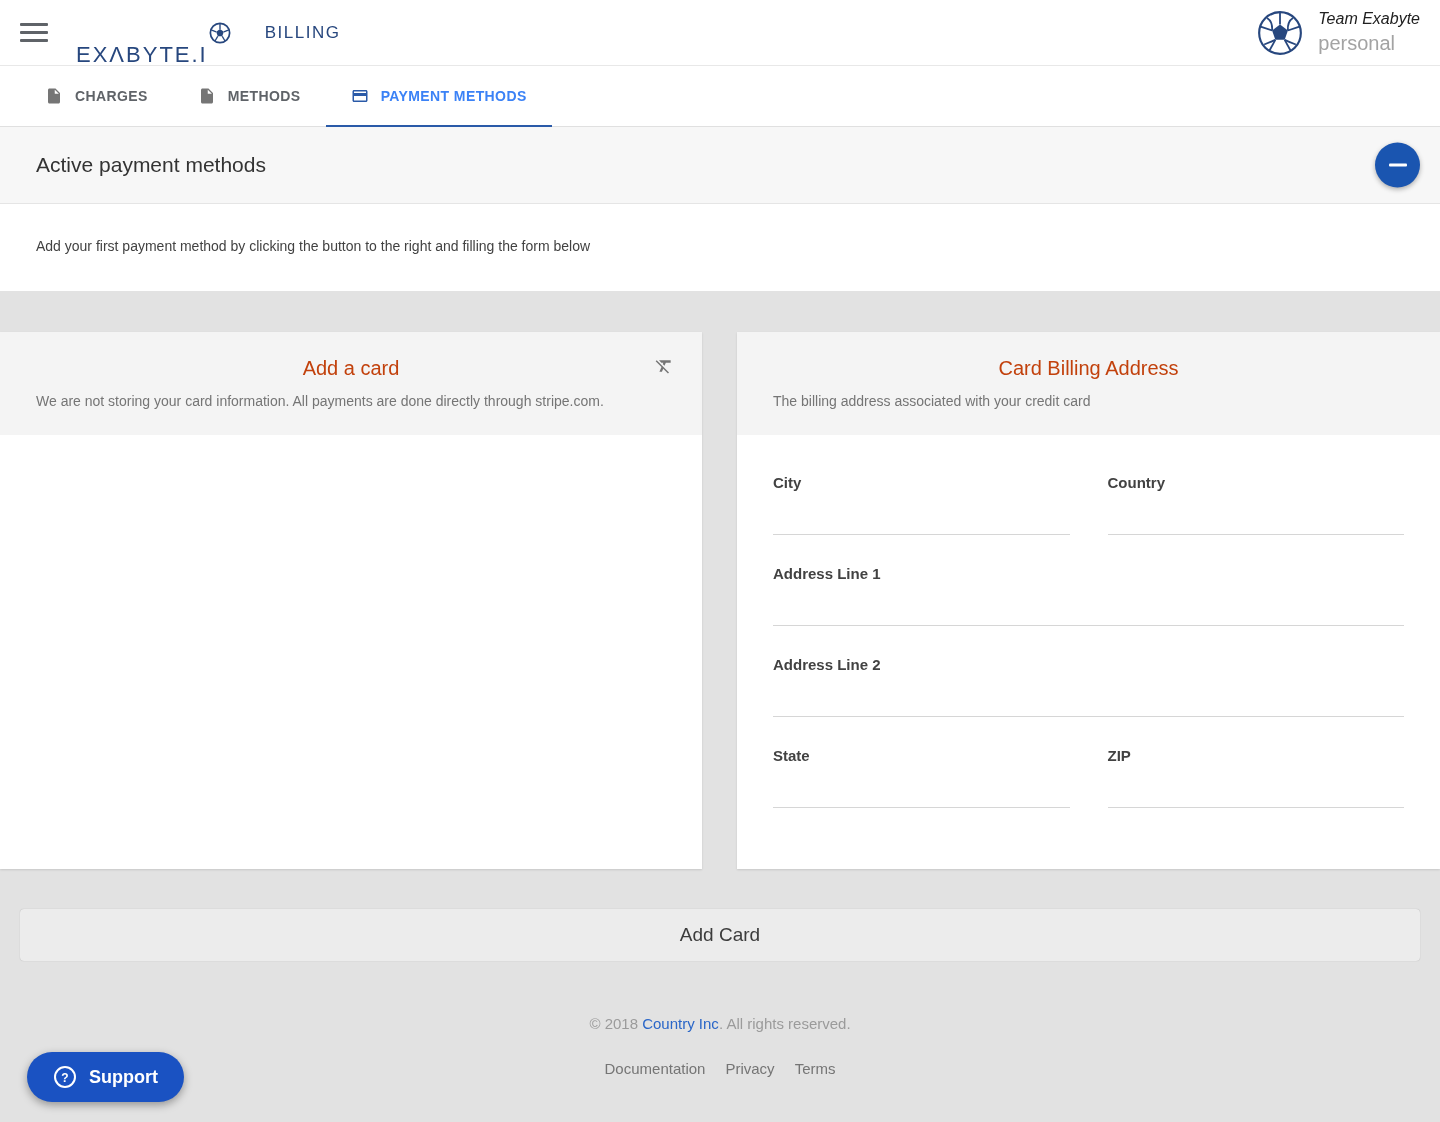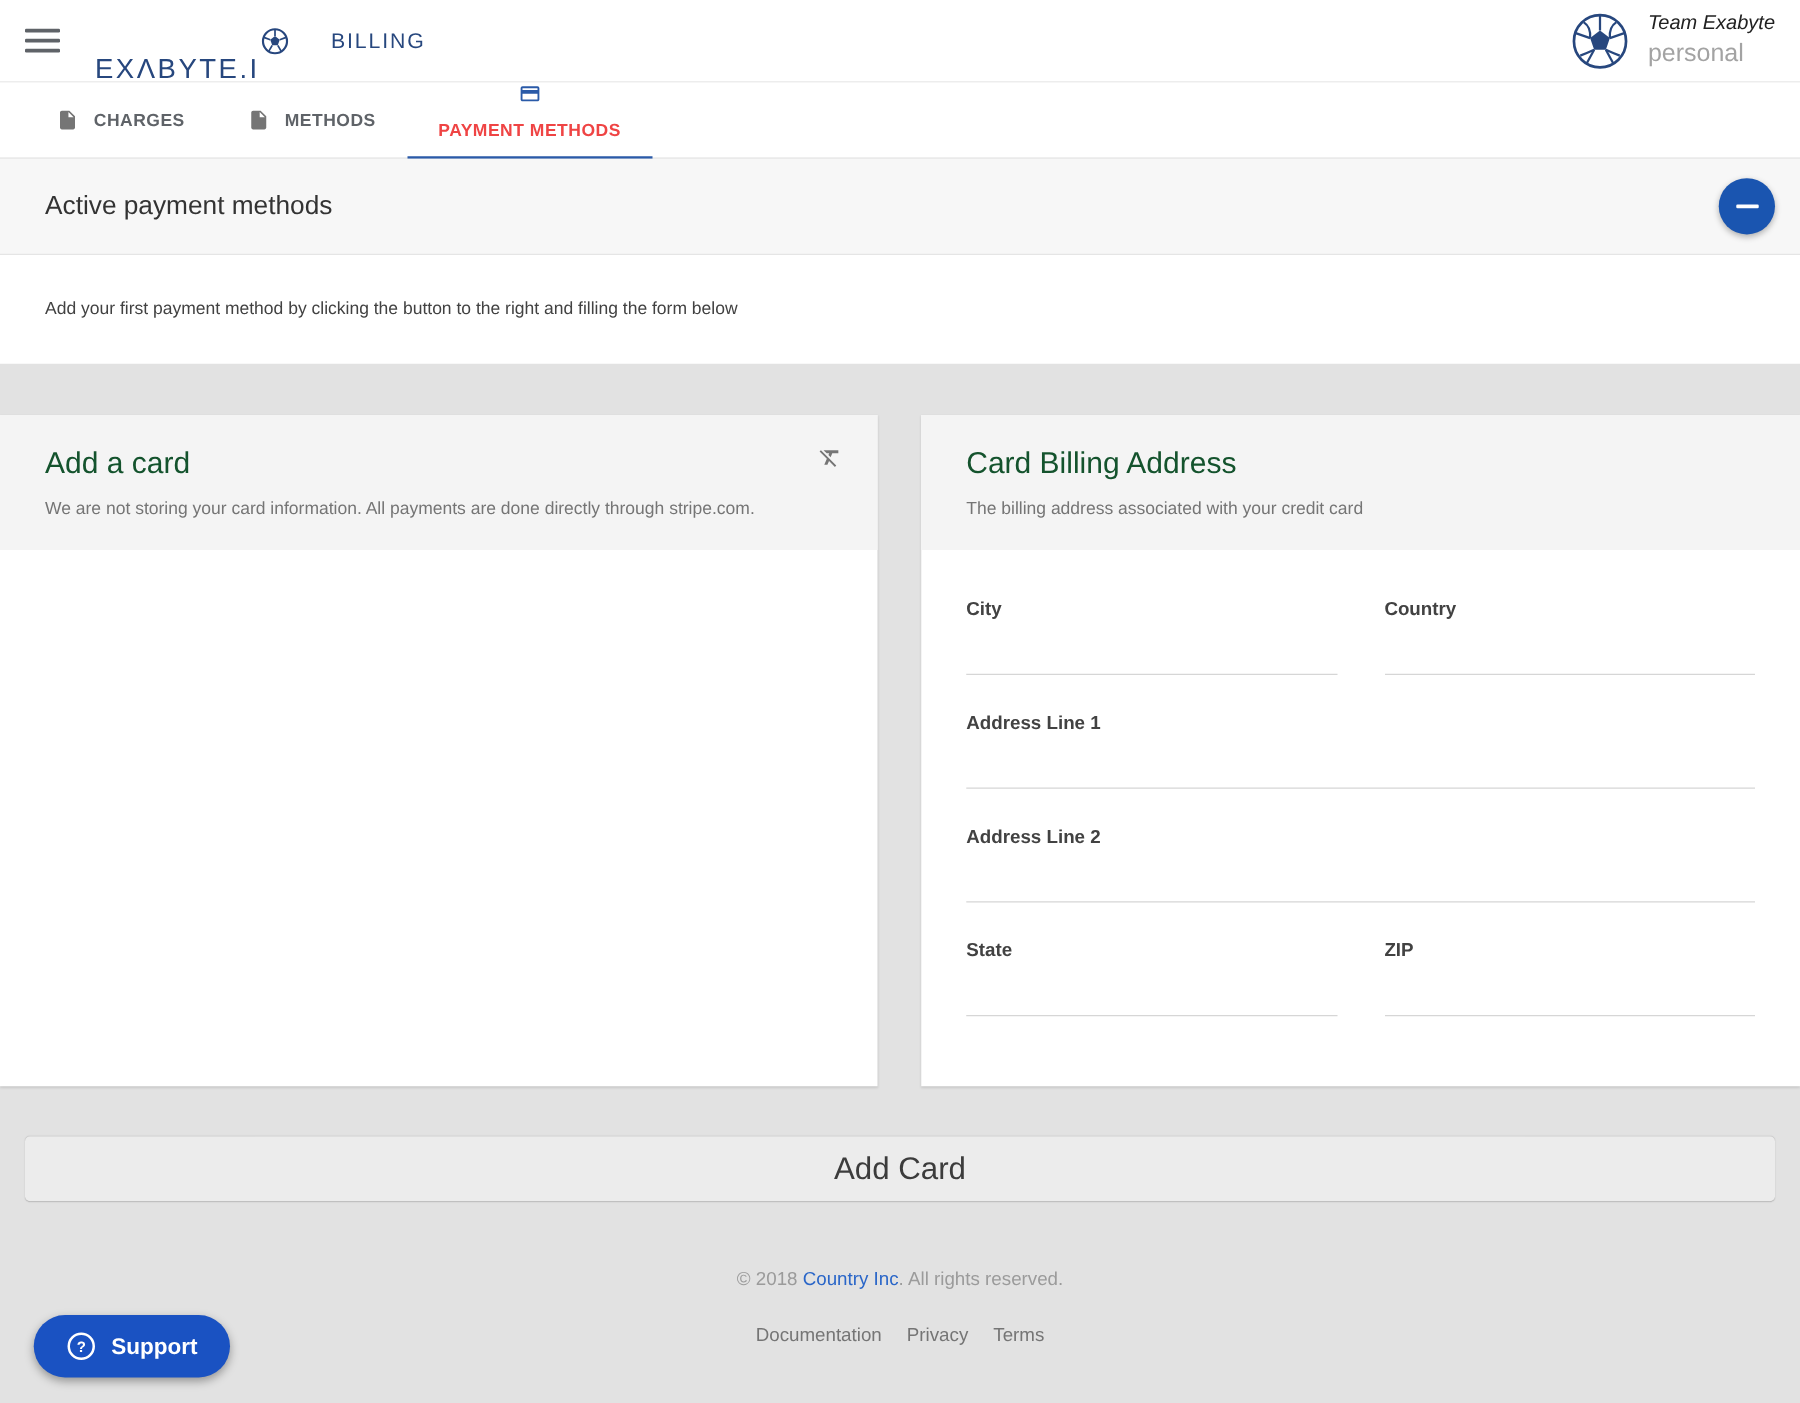--- a/index.html
+++ b/index.html
@@ -36,21 +36,21 @@
   .tab-bar {
     height: 61px; background: #fff; border-bottom: 1px solid #e0e0e0;
     display: flex; align-items: stretch; padding: 0 20px;
   }
   .tab {
     display: flex; align-items: center; gap: 12px; padding: 0 25px;
     font-size: 14px; font-weight: 700; letter-spacing: 0.4px; color: #5f6368;
     cursor: pointer; position: relative;
   }
   .tab .tab-icon { width: 18px; height: 18px; display: block; }
-  .tab.active { color: #ef4444; flex-direction: column; }
+  .tab.active { color: #3b82f6; }
   .tab.active::after {
     content: ""; position: absolute; left: 0; right: 0; bottom: -1px; height: 2px;
     background: #2a5aa8;
   }
 
   
   .section-header {
     height: 77px; background: #f7f7f7; border-bottom: 1px solid #e5e5e5;
     display: flex; align-items: center; padding: 0 36px; position: relative;
   }
@@ -73,21 +73,21 @@
   
   .content { padding-top: 41px; }
   .cards-row { display: flex; gap: 35px; align-items: stretch; }
   .card {
     background: #fff; min-height: 537px;
     box-shadow: 0 1px 2px rgba(0,0,0,0.12);
   }
   .card-left { width: 702px; flex: none; }
   .card-right { flex: 1; }
   .card-header { background: #f4f4f4; padding: 25px 36px 26px; position: relative; }
-  .card-title { font-size: 24px; font-weight: 400; color: #14532d; }
+  .card-title { font-size: 20px; font-weight: 400; color: #c2410c; text-align: center; }
   .card-subtitle { margin-top: 13px; font-size: 14px; color: #757575; }
   .clear-icon-btn {
     position: absolute; right: 26px; top: 22px; background: none; border: none;
     cursor: pointer; padding: 2px;
   }
   .clear-icon-btn svg { width: 20px; height: 20px; display: block; }
   .card-body { padding: 9px 36px 30px; }
 
   .field { margin-top: 30px; }
   .field-label { display: block; font-size: 15px; font-weight: 700; color: #424242; }
@@ -101,21 +101,21 @@
   .exp-row { display: flex; gap: 7px; }
   .w-mm { width: 71px; }
   .w-yyyy { width: 125px; }
   .field-row { display: flex; gap: 38px; }
   .field-row .field { flex: 1; margin-top: 30px; }
 
   
   .add-card-wrap { padding: 40px 20px 0; }
   .add-card-btn {
     width: 100%; height: 52px; background: #ececec; border: none; border-radius: 4px;
-    font-size: 25px; color: #3c3c3c; cursor: pointer; font-family: inherit;
+    font-size: 19px; color: #3c3c3c; cursor: pointer; font-family: inherit;
     box-shadow: 0 0 1px rgba(0,0,0,0.25);
   }
 
   
   .footer { margin-top: 54px; text-align: center; }
   .copyright { font-size: 15px; color: #9b9b9b; }
   .company-link { color: #2a66c8; cursor: pointer; text-decoration: none; }
   .footer-links {
     margin-top: 28px; display: flex; justify-content: center; gap: 20px;
     font-size: 15px; color: #757575;

